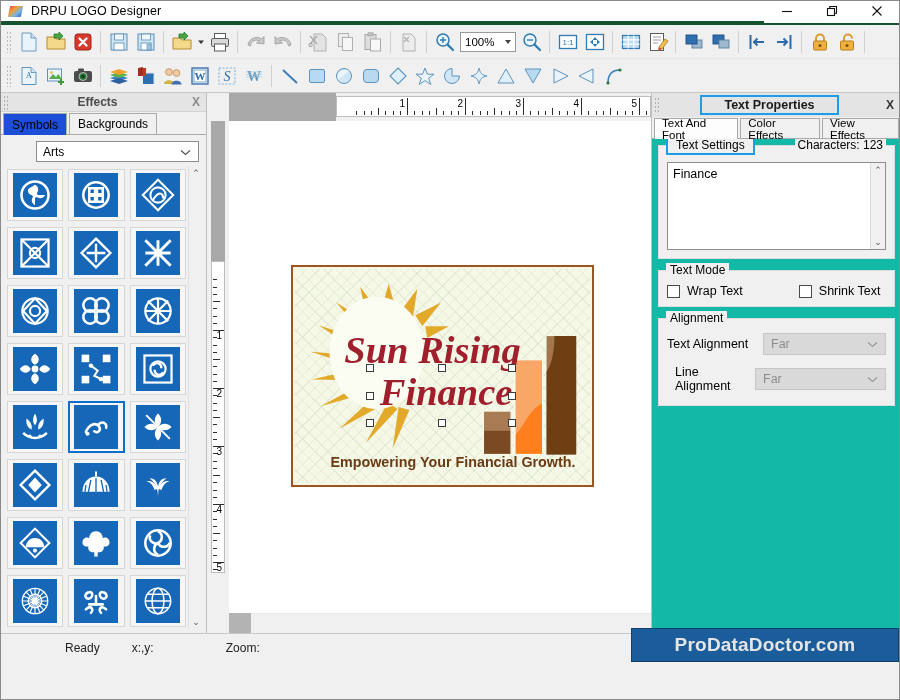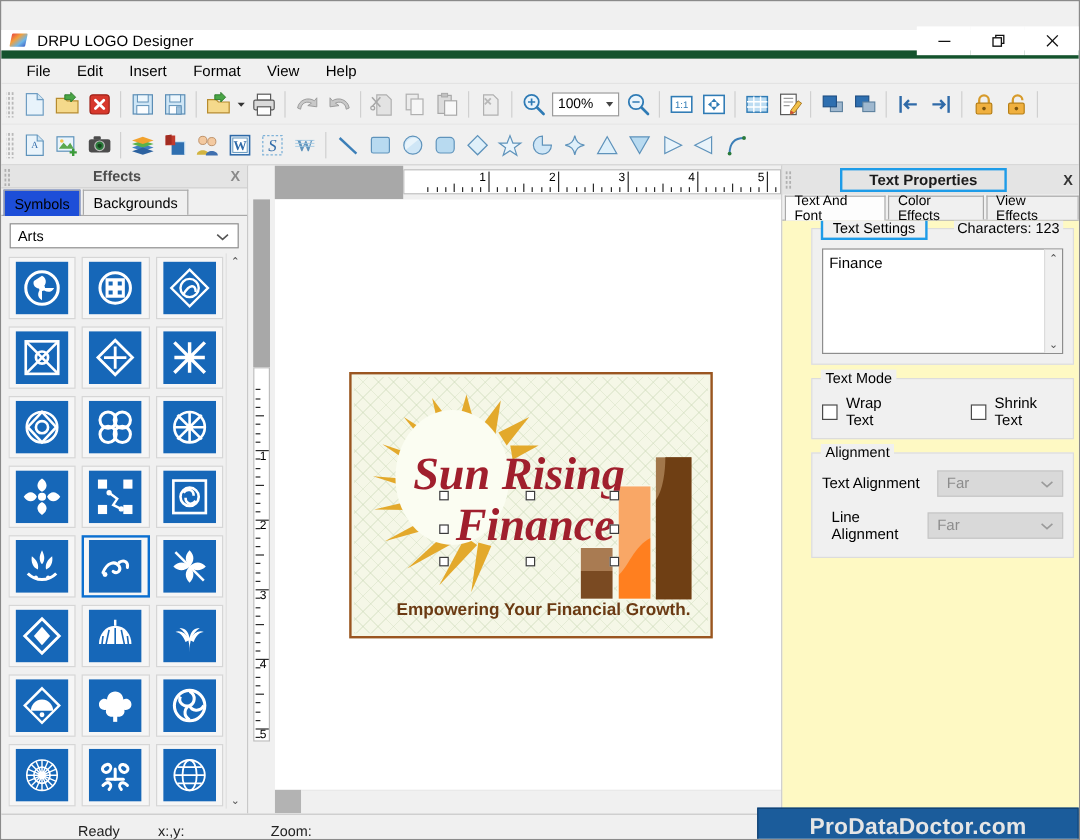--- a/index.html
+++ b/index.html
@@ -20,22 +20,21 @@
     overflow: hidden;
   }
 
   
   .titlebar {
     height: 24px;
     background: #ffffff;
     display: flex;
     align-items: center;
     padding-left: 7px;
-    border-bottom: 7px solid #14532d;
-    margin-top: 24px;
+    border-bottom: 4px solid #14532d;
   }
   .app-icon {
     width: 15px; height: 15px;
     margin-right: 8px;
     position: relative;
     flex: 0 0 auto;
   }
   .app-icon .sq {
     position: absolute; left: 1px; top: 2px;
     width: 13px; height: 11px;
@@ -171,21 +170,21 @@
     border-bottom: none;
     margin-right: 2px;
     position: relative;
   }
   .tab.active {
     background: #1d4ed8;
     height: 22px;
     margin-bottom: -1px;
     z-index: 2;
   }
-  .combo-wrap { padding: 6px 7px 4px 7px; }
+  .combo-wrap { padding: 6px 7px 4px 7px; margin-left: 28px; }
   .combo {
     height: 21px;
     background: #fff;
     border: 1px solid #8d8d8d;
     display: flex; align-items: center;
     padding-left: 6px;
     font-size: 12px;
     position: relative;
   }
   .combo .chev {
@@ -355,21 +354,21 @@
   .rp-tab {
     height: 20px; padding: 0 7px;
     display: flex; align-items: center;
     font-size: 11.5px;
     border: 1px solid #a9a9a9;
     border-bottom: none;
     background: #f0f0f0;
     margin-right: 2px;
   }
   .rp-tab.active { background: #fdfdfd; height: 21px; margin-bottom: -1px; }
-  .rp-body { flex: 1; padding: 6px 6px 0 24px; background: #fef9c3; overflow: hidden; }
+  .rp-body { flex: 1; padding: 6px 6px 0 6px; background: #14b8a6; overflow: hidden; }
 
   .group {
     border: 1px solid #dcdcdc;
     background: #f0f0f0;
     position: relative;
     margin-bottom: 11px;
     padding: 10px 8px 8px 8px;
   }
   .group > .glabel {
     position: absolute; top: -8px; left: 7px;
@@ -493,28 +492,20 @@
       </div>
       <div class="win-btn">
         <svg width="12" height="12" viewBox="0 0 12 12">
           <line x1="1.5" y1="1.5" x2="10.5" y2="10.5" stroke="#111" stroke-width="1.1"></line>
           <line x1="10.5" y1="1.5" x2="1.5" y2="10.5" stroke="#111" stroke-width="1.1"></line>
         </svg>
       </div>
     </div>
   </div>
 
-  <div class="menubar">
-    <div class="menu-item">File</div>
-    <div class="menu-item">Edit</div>
-    <div class="menu-item">Insert</div>
-    <div class="menu-item">Format</div>
-    <div class="menu-item">View</div>
-    <div class="menu-item">Help</div>
-  </div>
 
   <div class="toolbar row1">
     <div class="grip"></div>
 
     <div class="tbtn">
       <svg width="22" height="22" viewBox="0 0 22 22">
         <path d="M4 2 h9 l5 5 v13 H4 Z" fill="#e8f3fb" stroke="#6f9dc2" stroke-width="1"></path>
         <path d="M13 2 v5 h5" fill="#cfe4f3" stroke="#6f9dc2" stroke-width="1"></path>
       </svg>
     </div>

